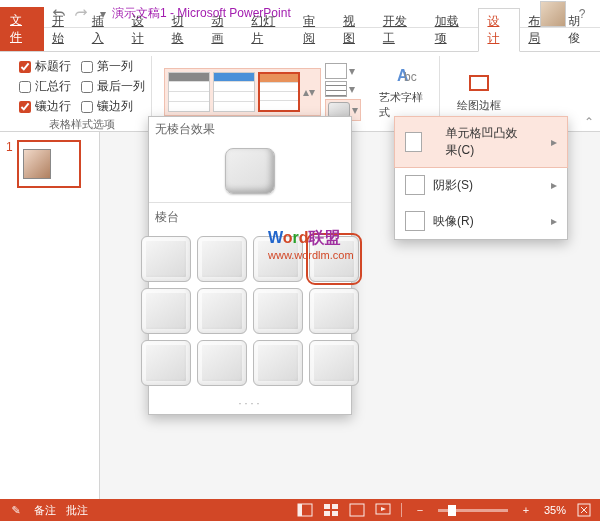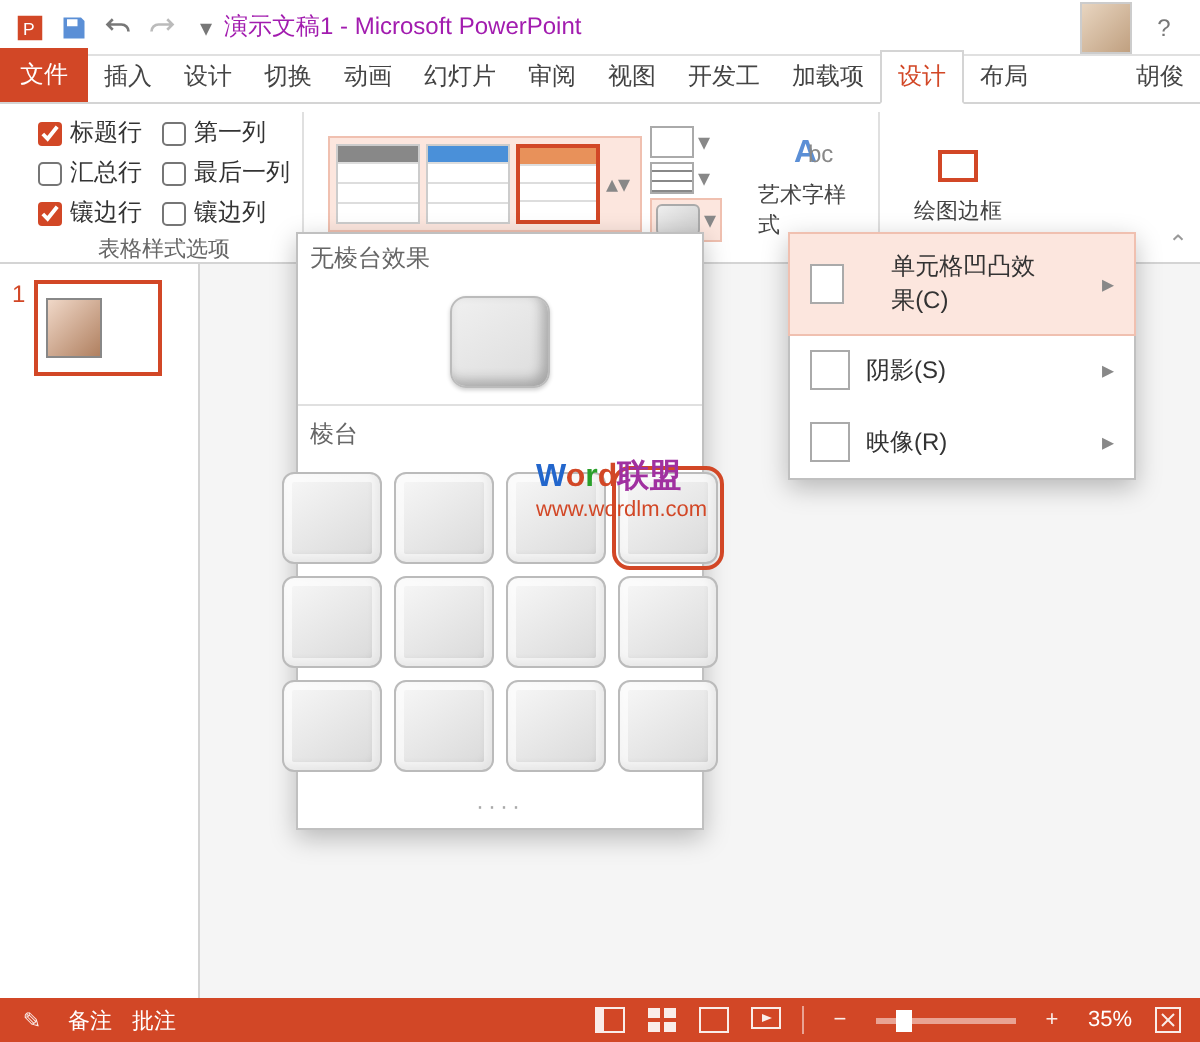--- a/index.html
+++ b/index.html
@@ -8,21 +8,21 @@
   .titlebar { height: 28px; background: #fff; display: flex; align-items: center; padding: 0 6px; border-bottom: 1px solid #e0e0e0; }
   .qat { display: flex; gap: 4px; align-items: center; }
   .qat-item { width: 18px; height: 18px; display: flex; align-items: center; justify-content: center; color: #777; cursor: pointer; }
   .qat-item svg { width: 14px; height: 14px; }
   .title-text { flex: 1; text-align: left; color: #a21caf; font-size: 12px; }
   .win-controls { display: flex; gap: 6px; }
   .win-btn { width: 24px; height: 18px; display: flex; align-items: center; justify-content: center; color: #777; cursor: pointer; }
   .user-avatar { width: 26px; height: 26px; background: linear-gradient(135deg,#e8d5c0,#c0a080); border: 1px solid #ccc; margin-right: 4px; }
 
   .tabs { height: 24px; display: flex; align-items: flex-end; background: #fff; border-bottom: 1px solid #d4d4d4; }
-  .tab { padding: 4px 8px; font-size: 12px; color: #444; cursor: pointer; }
+  .tab { padding: 4px 8px; font-size: 12px; color: #444; cursor: pointer; text-decoration: underline; }
   .tab.file { background: #d24726; color: #fff; padding: 5px 10px; }
   .tab.active { color: #d24726; border: 1px solid #d4d4d4; border-bottom: 1px solid #fff; margin-bottom: -1px; background: #fff; }
   .user-name { margin-left: auto; padding: 4px 8px; font-size: 12px; color: #444; }
 
   .ribbon { height: 80px; background: #fff; border-bottom: 1px solid #d4d4d4; display: flex; padding: 4px 13px; gap: 6px; position: relative; }
   .ribbon-group { display: flex; flex-direction: column; align-items: center; padding: 2px 6px; border-right: 1px solid #e0e0e0; }
   .ribbon-group:last-child { border-right: none; }
   .group-body { flex: 1; display: flex; align-items: center; gap: 4px; }
   .group-label { font-size: 11px; color: #666; margin-top: 2px; }
 
@@ -121,20 +121,21 @@
   </div>
   <div class="title-text">演示文稿1 - Microsoft PowerPoint</div>
   <div class="user-avatar"></div>
   <div class="win-controls">
     <div class="win-btn">?</div>
   </div>
 </div>
 
 <div class="tabs">
   <div class="tab file">文件</div>
+  <div class="tab">开始</div>
   <div class="tab">插入</div>
   <div class="tab">设计</div>
   <div class="tab">切换</div>
   <div class="tab">动画</div>
   <div class="tab">幻灯片</div>
   <div class="tab">审阅</div>
   <div class="tab">视图</div>
   <div class="tab">开发工</div>
   <div class="tab">加载项</div>
   <div class="tab active">设计</div>

